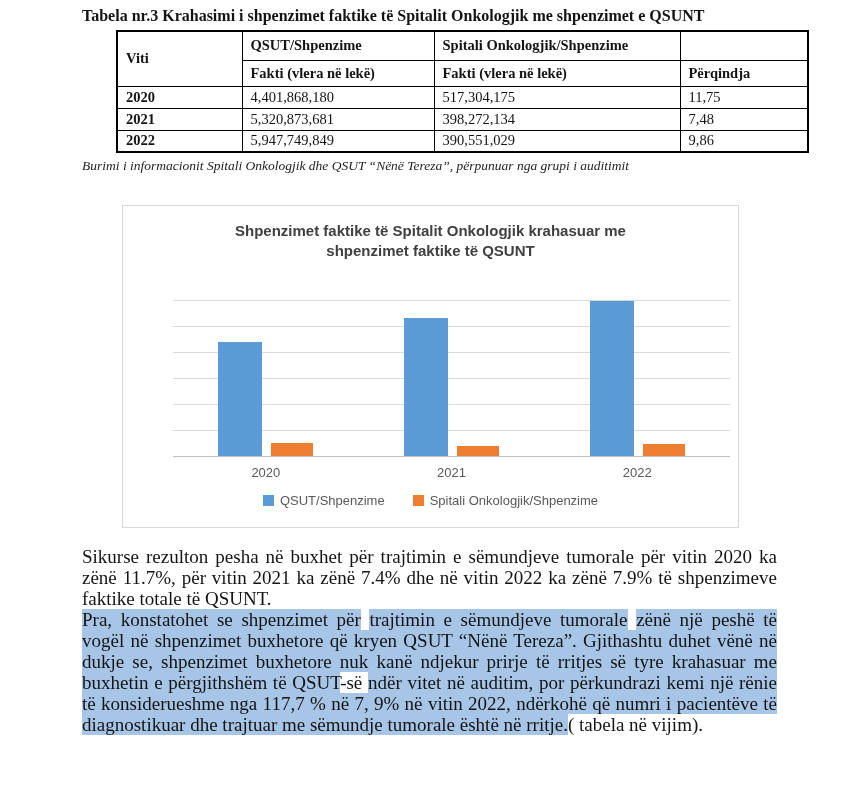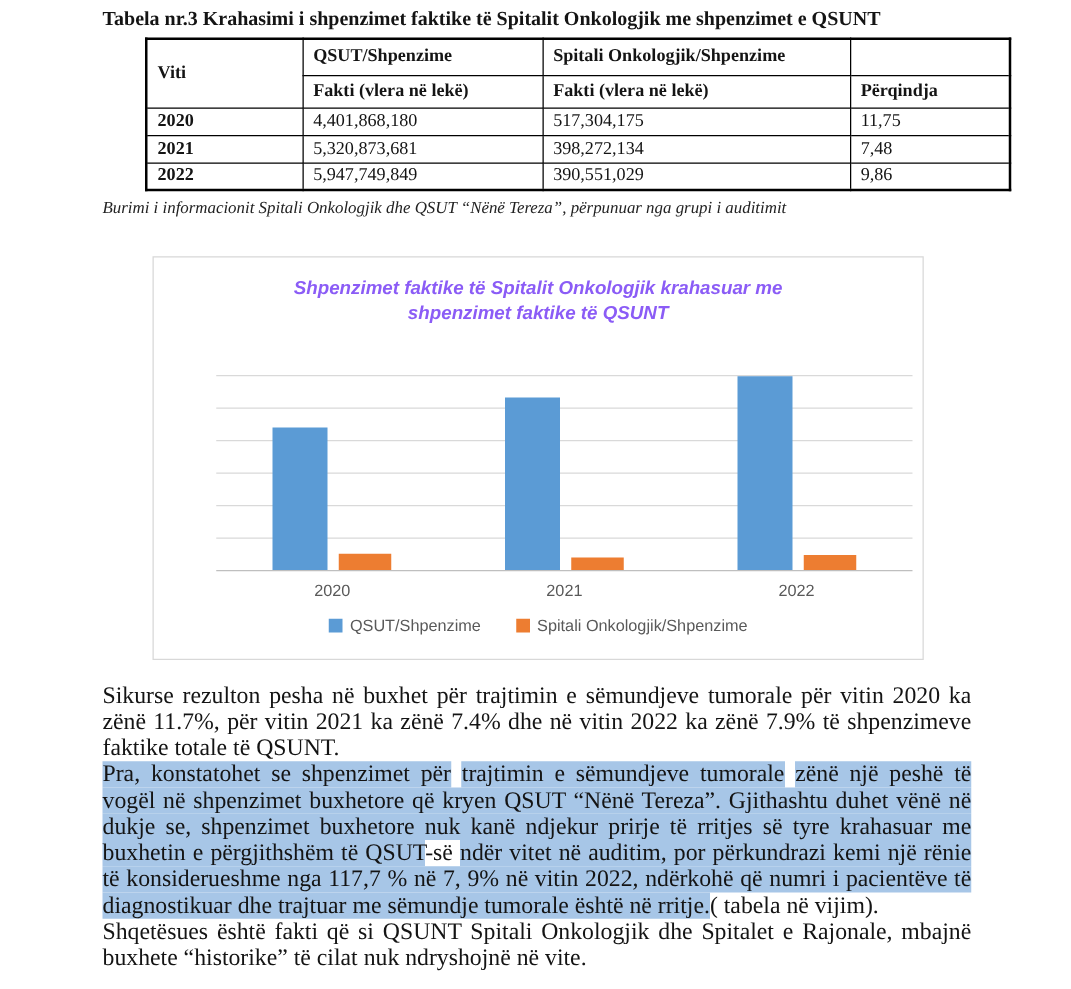--- a/index.html
+++ b/index.html
@@ -88,21 +88,21 @@
       <td>5,947,749,849</td>
       <td>390,551,029</td>
       <td>9,86</td>
     </tr>
   </tbody>
     </table>
 
   <div class="source-note">Burimi i informacionit Spitali Onkologjik dhe QSUT “Nënë Tereza”, përpunuar nga grupi i auditimit</div>
 
   <div class="chart-frame">
-    <div class="chart-title" style="color: #8b5cf6; font-style: italic;">Shpenzimet faktike të Spitalit Onkologjik krahasuar me shpenzimet faktike të QSUNT</div>
+    <div class="chart-title" style="color: #404040;">Shpenzimet faktike të Spitalit Onkologjik krahasuar me shpenzimet faktike të QSUNT</div>
     <div class="chart-plot">
         <div class="gridline" style="bottom: 0px; background: rgb(191, 191, 191);"></div>
         <div class="gridline" style="bottom: 26px; background: rgb(217, 217, 217);"></div>
         <div class="gridline" style="bottom: 52px; background: rgb(217, 217, 217);"></div>
         <div class="gridline" style="bottom: 78px; background: rgb(217, 217, 217);"></div>
         <div class="gridline" style="bottom: 104px; background: rgb(217, 217, 217);"></div>
         <div class="gridline" style="bottom: 130px; background: rgb(217, 217, 217);"></div>
         <div class="gridline" style="bottom: 156px; background: rgb(217, 217, 217);"></div>
         <div class="bar-groups">
           <div class="bar-slot">
@@ -132,16 +132,15 @@
         <span class="legend-item">
           <span class="legend-swatch" style="background: rgb(237, 125, 49);"></span>
           <span>Spitali Onkologjik/Shpenzime</span>
         </span>
       </div>
   </div>
 
   <div class="text-block">
     <p>Sikurse rezulton pesha në buxhet për trajtimin e sëmundjeve tumorale për vitin 2020 ka zënë 11.7%, për vitin 2021 ka zënë 7.4% dhe në vitin 2022 ka zënë 7.9% të shpenzimeve faktike totale të QSUNT.</p>
     <p><span style="background: rgb(167, 198, 231);">Pra, konstatohet se shpenzimet për</span><span> </span><span style="background: rgb(167, 198, 231);">trajtimin e sëmundjeve tumorale</span><span> </span><span style="background: rgb(167, 198, 231);">zënë një peshë të vogël në shpenzimet buxhetore që kryen QSUT “Nënë Tereza”. Gjithashtu duhet vënë në dukje se, shpenzimet buxhetore nuk kanë ndjekur prirje të rritjes së tyre krahasuar me buxhetin e përgjithshëm të QSUT</span><span>-së </span><span style="background: rgb(167, 198, 231);">ndër vitet në auditim, por përkundrazi kemi një rënie të konsiderueshme nga 117,7 % në 7, 9% në vitin 2022, ndërkohë që numri i pacientëve të diagnostikuar dhe trajtuar me sëmundje tumorale është në rritje.</span><span>( tabela në vijim).</span></p>
-    <p>Shqetësues është fakti që si QSUNT Spitali Onkologjik dhe Spitalet e Rajonale, mbajnë buxhete “historike” të cilat nuk ndryshojnë në vite.</p>
   </div>
 
 </div>
 
 </body></html>

